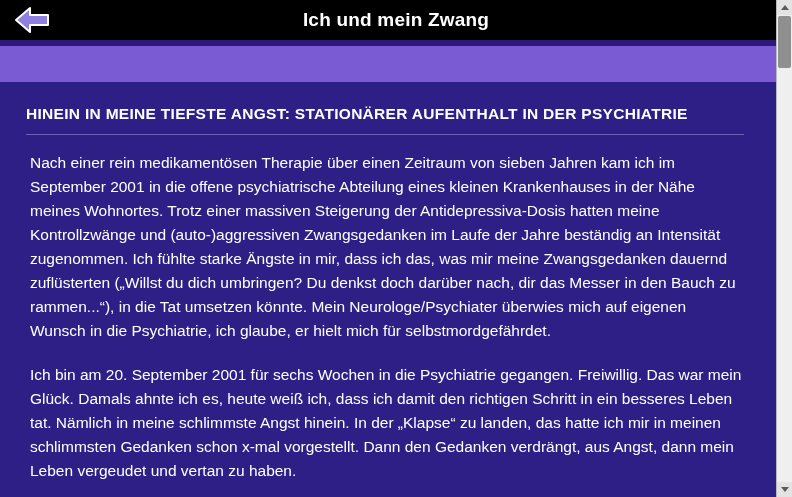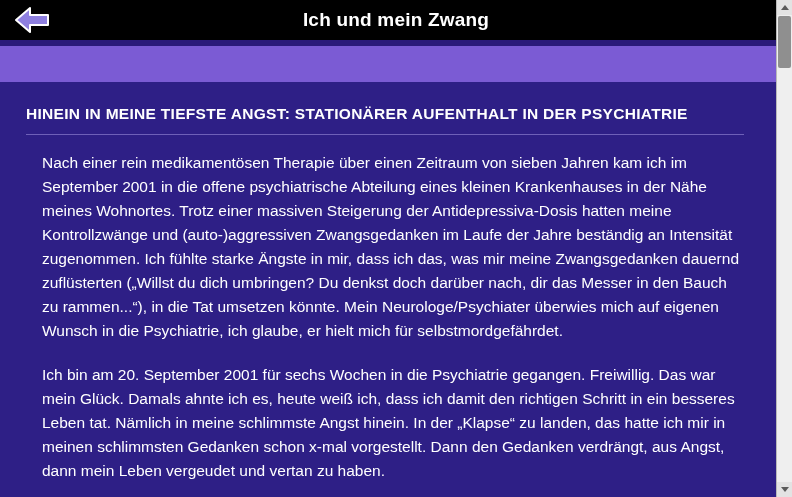--- a/index.html
+++ b/index.html
@@ -82,21 +82,21 @@
   }
   .rule {
     height: 1px;
     background: #6e60b8;
     margin: 0 0 16px 0;
   }
   .para {
     color: #ffffff;
     font-size: 15.5px;
     line-height: 1.55;
-    margin: 0 0 20px 16px;
+    margin: 0 0 20px 4px;
   }
   .para:last-child { margin-bottom: 0; }
   
   .scrollbar {
     position: absolute;
     top: 0;
     right: 0;
     width: 15px;
     height: 497px;
     background: #e8e8e8;

